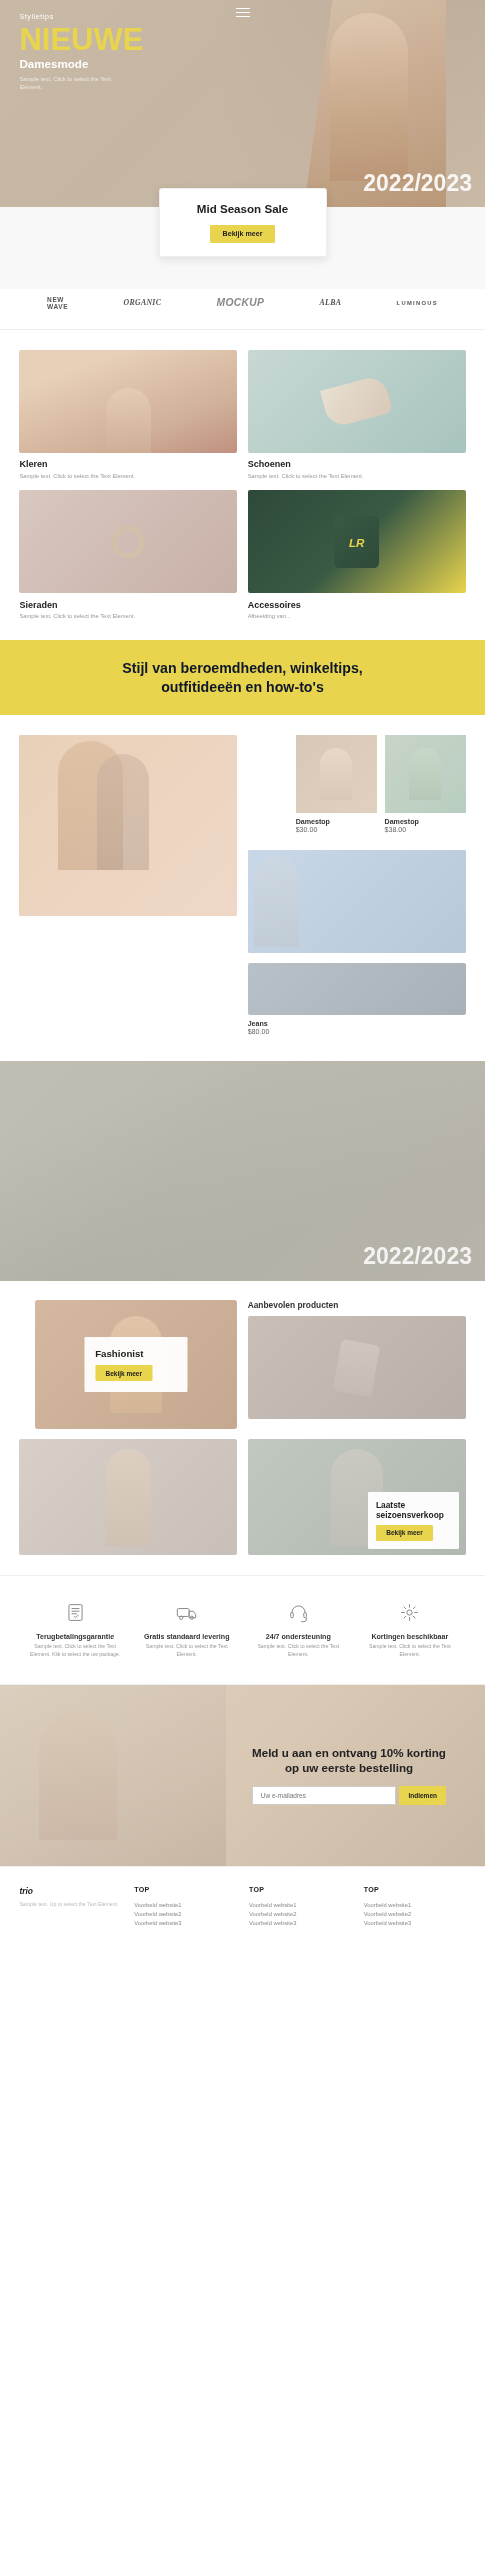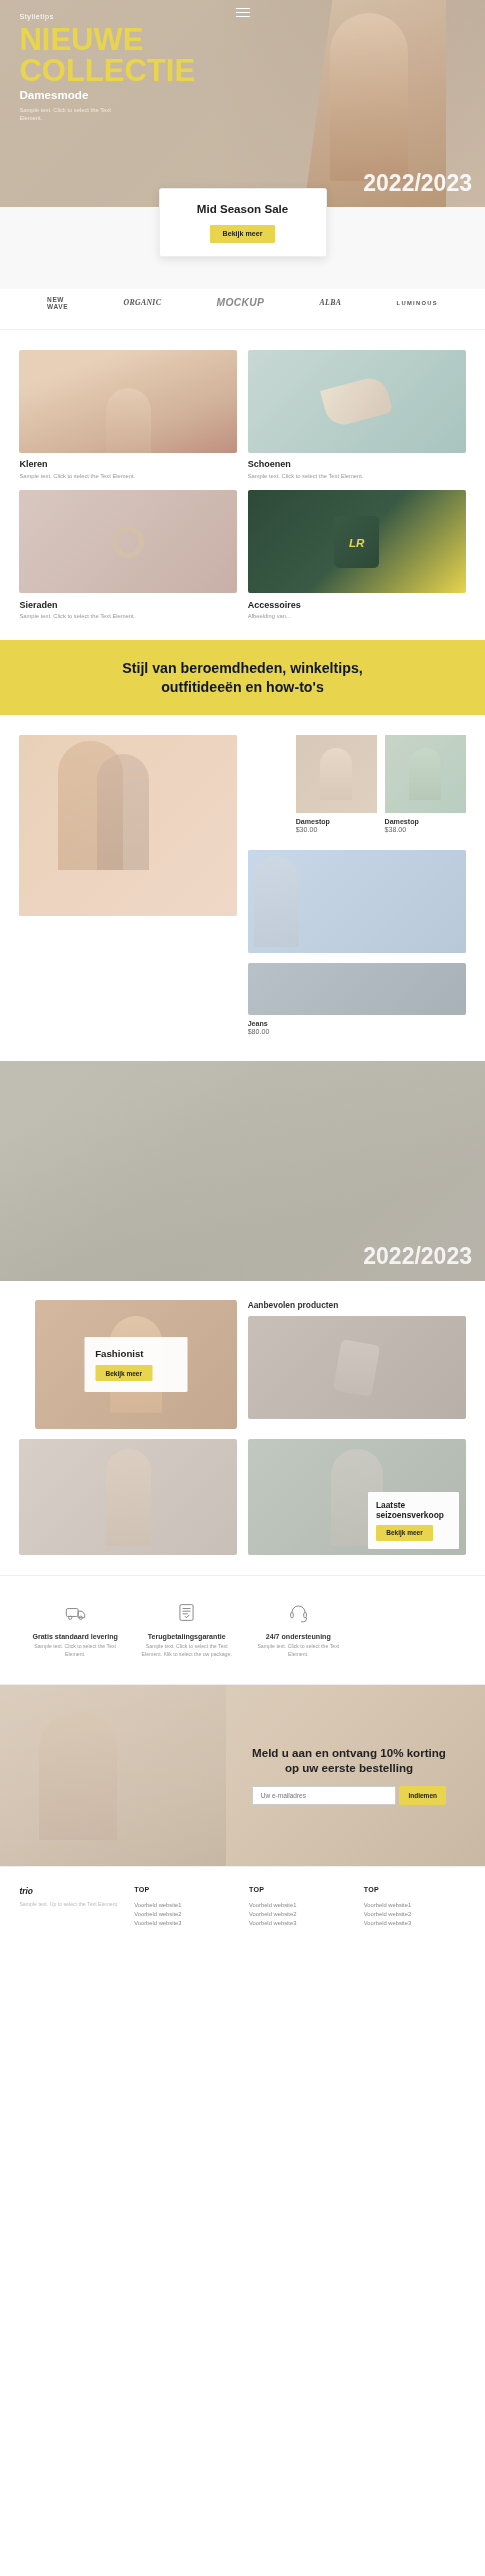--- a/index.html
+++ b/index.html
@@ -639,21 +639,20 @@
   <div class="hero-overlay"></div>
   <div class="hero-image-person"></div>
   <div class="hamburger">
     <span></span>
       <span></span>
       <span></span>
   </div>
   <div class="hero-content">
     <div class="hero-subtitle">Stylietips</div>
     <div class="hero-title">Nieuwe</div>
-    <div class="hero-title2">collectie</div>
     <div class="hero-mode">Damesmode</div>
     <div class="hero-desc">Sample text. Click to select the Text Element.</div>
   </div>
   <div class="hero-year">2022/2023</div>
 </section>
 
 <div style="display:flex;justify-content:center;background:#f8f8f8;padding-bottom:13px;">
   <div class="sale-card">
     <div class="sale-card-title">Mid Season Sale</div>
     <button class="sale-btn">Bekijk meer</button>
@@ -826,58 +825,68 @@
     </div>
 
   </div>
 </section>
 
 <div class="features-row">
 
   <div class="feature-item">
     <div class="feature-icon">
       <svg width="21" height="21" viewBox="0 0 32 32" fill="none">
-        <rect x="2" y="10" width="18" height="12" rx="2" stroke="#888" stroke-width="1.5" fill="none"></rect>
-        <path d="M20 14h6l4 5v5h-10V14z" stroke="#888" stroke-width="1.5" fill="none"></path>
-        <circle cx="8" cy="24" r="2.5" stroke="#888" stroke-width="1.5" fill="none"></circle>
-        <circle cx="24" cy="24" r="2.5" stroke="#888" stroke-width="1.5" fill="none"></circle>
-      </svg>
-    </div>
-    <div class="feature-title">Gratis standaard levering</div>
-    <div class="feature-desc">Sample text. Click to select the Text Element.</div>
-  </div>
-
-  <div class="feature-item">
-    <div class="feature-icon">
-      <svg width="21" height="21" viewBox="0 0 32 32" fill="none">
         <rect x="6" y="4" width="20" height="24" rx="2" stroke="#888" stroke-width="1.5" fill="none"></rect>
         <line x1="10" y1="10" x2="22" y2="10" stroke="#888" stroke-width="1.5"></line>
         <line x1="10" y1="14" x2="22" y2="14" stroke="#888" stroke-width="1.5"></line>
         <line x1="10" y1="18" x2="18" y2="18" stroke="#888" stroke-width="1.5"></line>
         <path d="M14 22l2 2 4-4" stroke="#888" stroke-width="1.5" stroke-linecap="round"></path>
       </svg>
     </div>
     <div class="feature-title">Terugbetalingsgarantie</div>
     <div class="feature-desc">Sample text. Click to select the
 Text Element. Klik to select the uw package.</div>
+  </div>
+
+  <div class="feature-item">
+    <div class="feature-icon">
+      <svg width="21" height="21" viewBox="0 0 32 32" fill="none">
+        <rect x="2" y="10" width="18" height="12" rx="2" stroke="#888" stroke-width="1.5" fill="none"></rect>
+        <path d="M20 14h6l4 5v5h-10V14z" stroke="#888" stroke-width="1.5" fill="none"></path>
+        <circle cx="8" cy="24" r="2.5" stroke="#888" stroke-width="1.5" fill="none"></circle>
+        <circle cx="24" cy="24" r="2.5" stroke="#888" stroke-width="1.5" fill="none"></circle>
+      </svg>
+    </div>
+    <div class="feature-title">Gratis standaard levering</div>
+    <div class="feature-desc">Sample text. Click to select the Text Element.</div>
   </div>
 
   <div class="feature-item">
     <div class="feature-icon">
       <svg width="21" height="21" viewBox="0 0 32 32" fill="none">
         <path d="M6 16a10 10 0 0120 0" stroke="#888" stroke-width="1.5" fill="none"></path>
         <rect x="4" y="16" width="4" height="8" rx="2" stroke="#888" stroke-width="1.5" fill="none"></rect>
         <rect x="24" y="16" width="4" height="8" rx="2" stroke="#888" stroke-width="1.5" fill="none"></rect>
         <path d="M28 24v2a4 4 0 01-4 4h-4" stroke="#888" stroke-width="1.5" fill="none"></path>
       </svg>
     </div>
     <div class="feature-title">24/7 ondersteuning</div>
     <div class="feature-desc">Sample text. Click to select the Text Element.</div>
   </div>
 
+  <div class="feature-item">
+    <div class="feature-icon">
+      <svg width="21" height="21" viewBox="0 0 32 32" fill="none">
+        <circle cx="16" cy="16" r="4" stroke="#888" stroke-width="1.5" fill="none"></circle>
+        <path d="M16 4v4M16 24v4M4 16h4M24 16h4M7.5 7.5l2.8 2.8M21.7 21.7l2.8 2.8M7.5 24.5l2.8-2.8M21.7 10.3l2.8-2.8" stroke="#888" stroke-width="1.5" stroke-linecap="round"></path>
+      </svg>
+    </div>
+    <div class="feature-title">Kortingen beschikbaar</div>
+    <div class="feature-desc">Sample text. Click to select the Text Element.</div>
+  </div>
 
 </div>
 
 <section class="newsletter-section">
   <div class="newsletter-bg-person"></div>
   <div style="position:absolute;left:39px;top:26px;width:78px;height:129px;background:linear-gradient(180deg,#d8c8b0 0%,#c8b0a0 100%);border-radius:39px 39px 0 0;opacity:0.5;"></div>
   <div class="newsletter-content">
     <div class="newsletter-title">Meld u aan en ontvang 10% korting op uw eerste bestelling</div>
     <div class="newsletter-input-row">
       <input class="newsletter-input" type="email" placeholder="Uw e-mailadres" style="">

